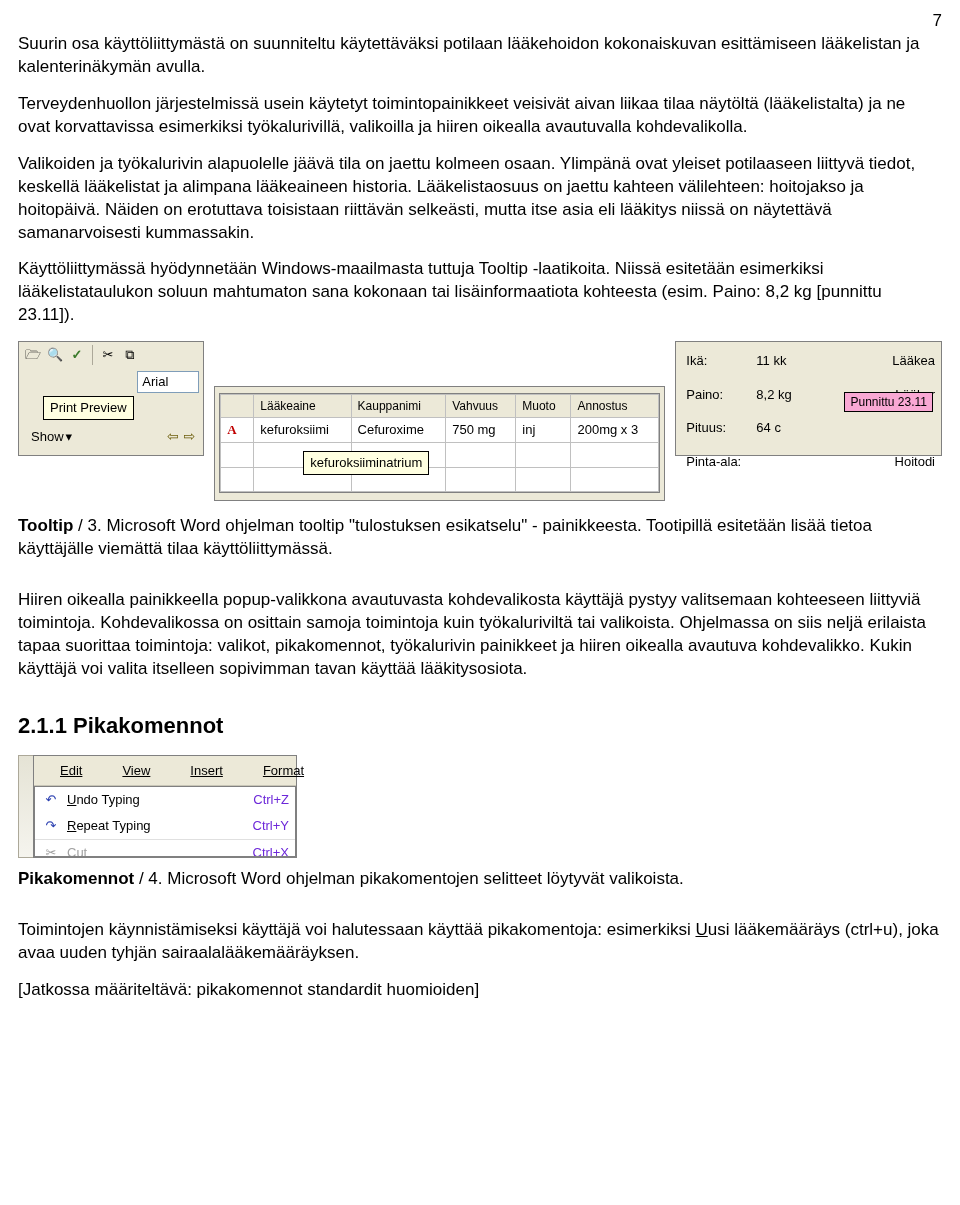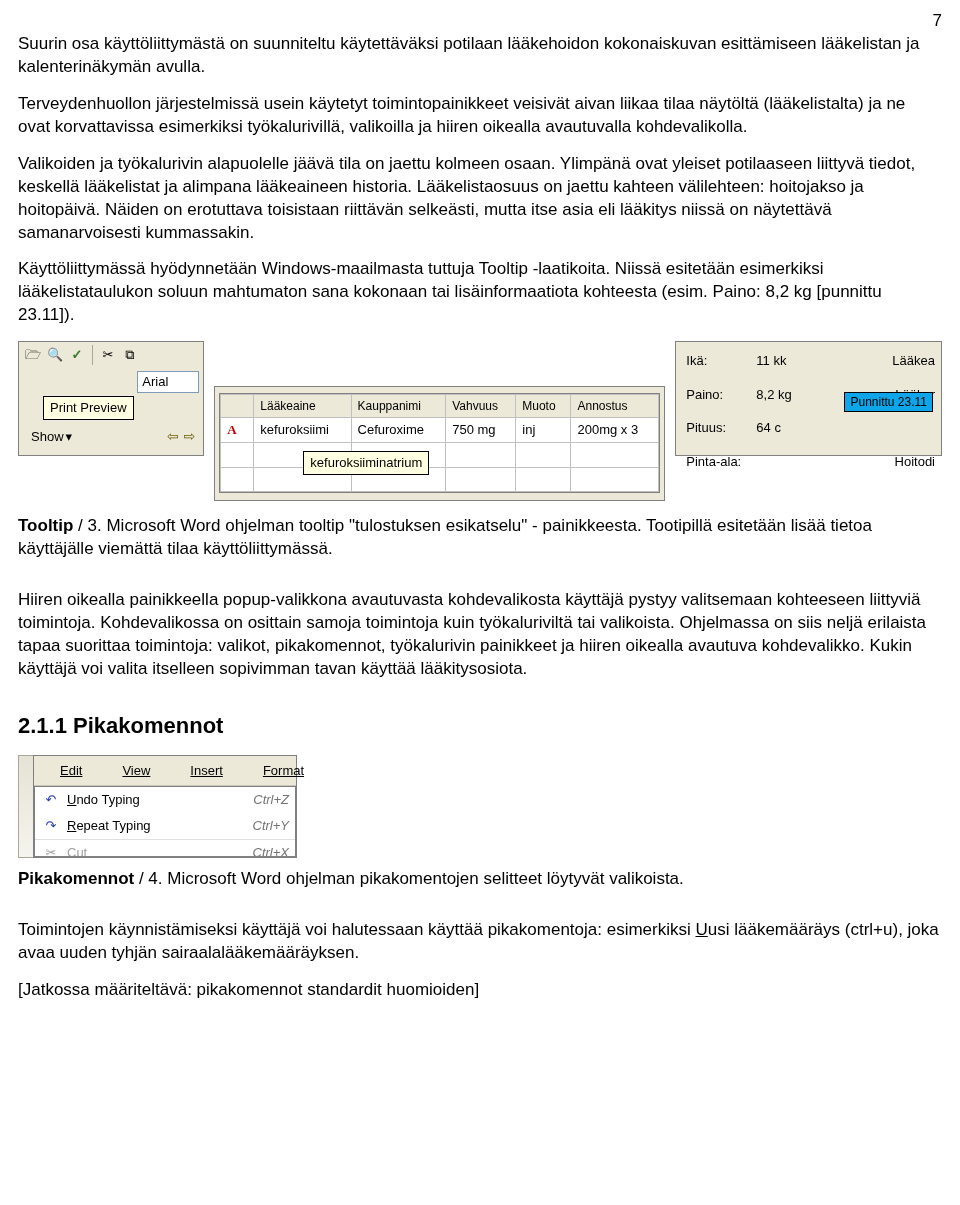--- a/index.html
+++ b/index.html
@@ -71,21 +71,21 @@
     white-space: nowrap;
     left: 88px; top: 64px;
   }
   
   .panel3 { width: 272px; height: 115px; font-size: 13px; }
   .info-grid { display: grid; grid-template-columns: 70px 80px 1fr; padding: 10px 0 0 10px; row-gap: 16px; }
   .info-right { text-align: right; padding-right: 6px; }
   .muted { color: #000000; }
   .tooltip3 {
     position: absolute;
-    background: #0ea5e9;
+    background: #f9a8d4;
     border: 1px solid #000;
     padding: 1px 5px;
     font-size: 12px;
     white-space: nowrap;
     right: 8px; top: 50px;
   }
   .caption-row { margin: 4px 0 14px 0; }
   .caption-row b { font-weight: bold; }
   h3.sec { font-size: 22px; font-weight: bold; margin: 30px 0 14px 0; }
   
@@ -98,21 +98,21 @@
   }
   .menubar { display: flex; gap: 0; padding: 4px 6px; border-bottom: 1px solid #c9c6b7; }
   .menubar span { padding: 2px 10px; }
   .menuitem {
     display: grid;
     grid-template-columns: 26px 1fr 60px;
     align-items: center;
     padding: 3px 6px;
     background: #fff;
   }
-  .menuitem .shortcut { text-align: right; color: #737373; font-style: italic; }
+  .menuitem .shortcut { text-align: right; color: #6d28d9; }
   .side-strip {
     width: 14px;
     background: linear-gradient(#e5e3d5, #f5f4ee);
     border: 1px solid #aca899;
     border-right: none;
   }
   .menu-flex { display: flex; }
   .menu-list { flex: 1; border: 1px solid #808080; background: #fff; }
   .und { text-decoration: underline; }
   .cut-row { color: #a0a0a0; }

